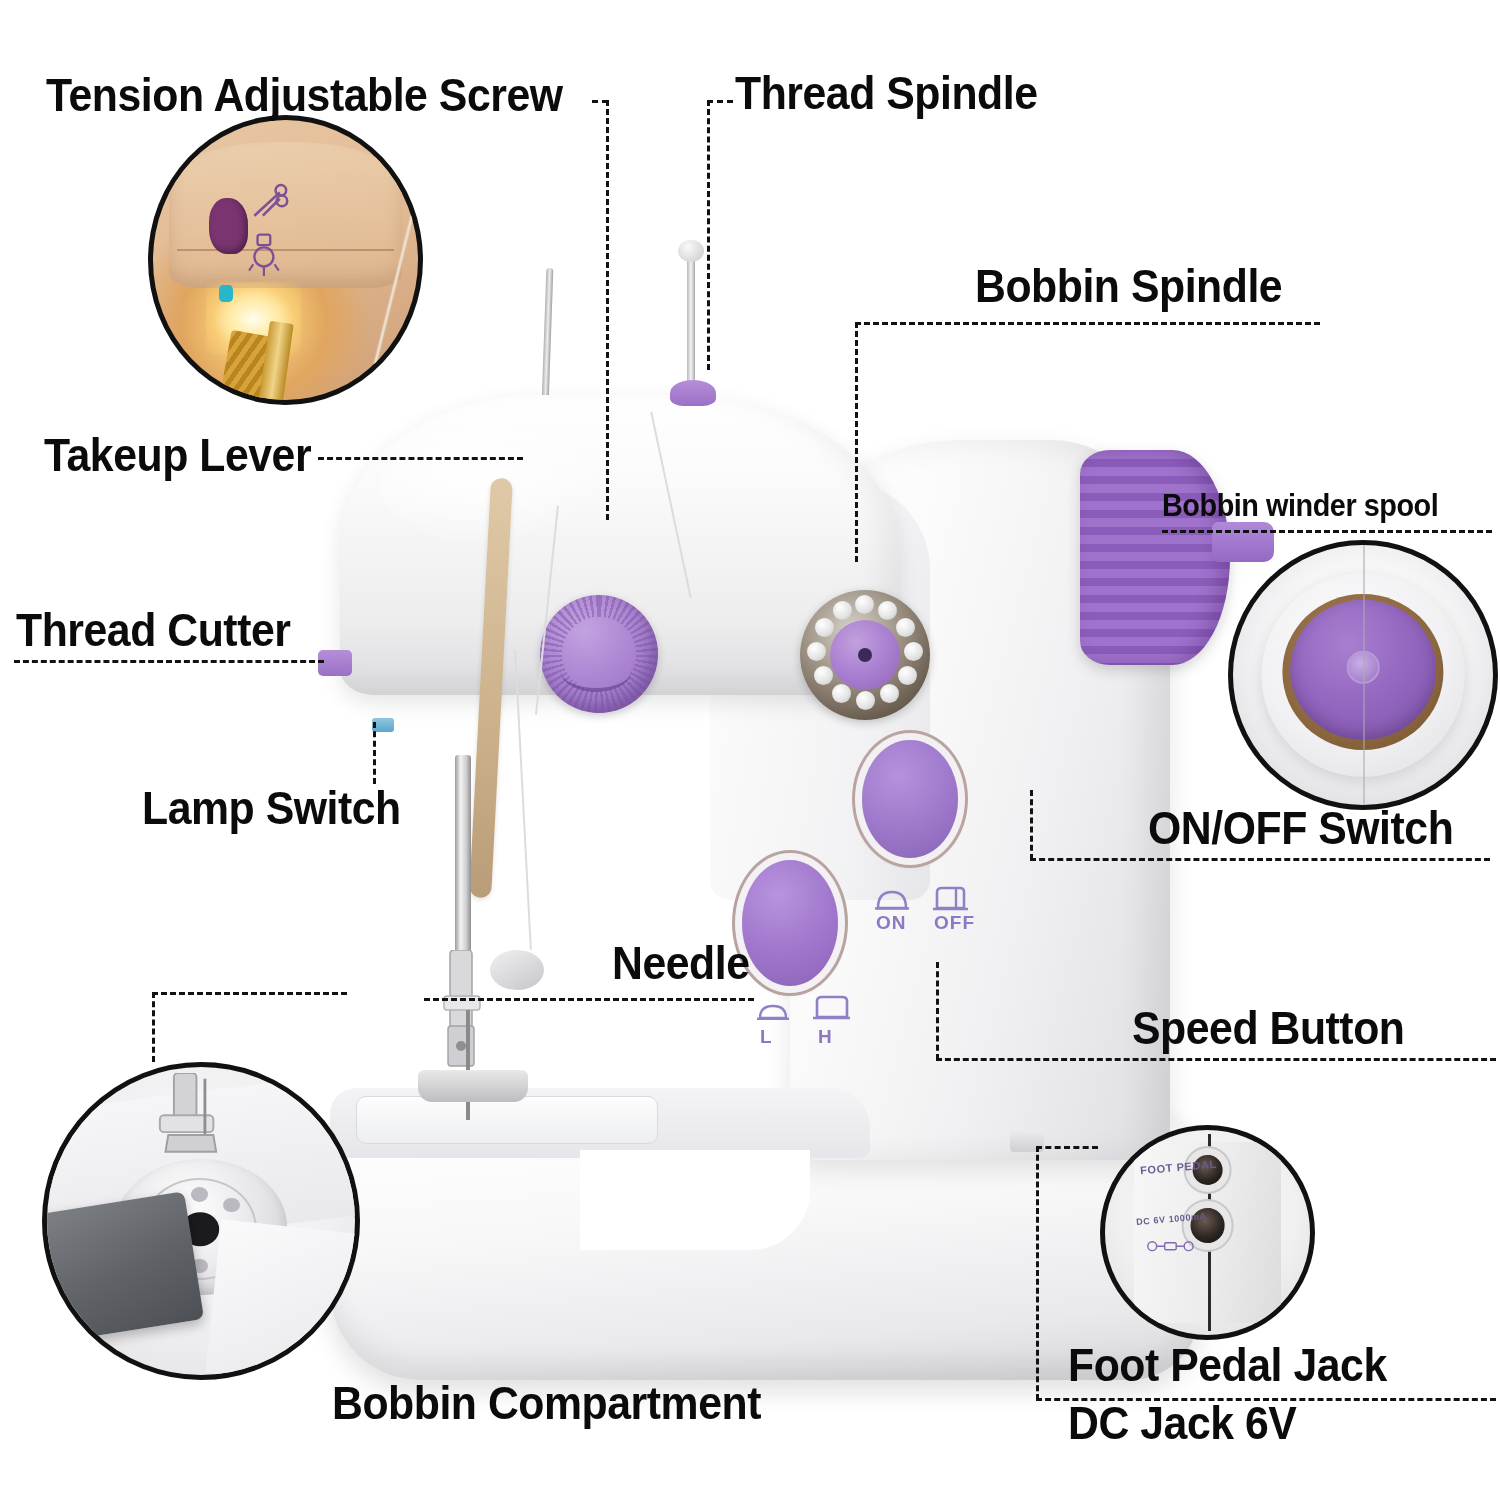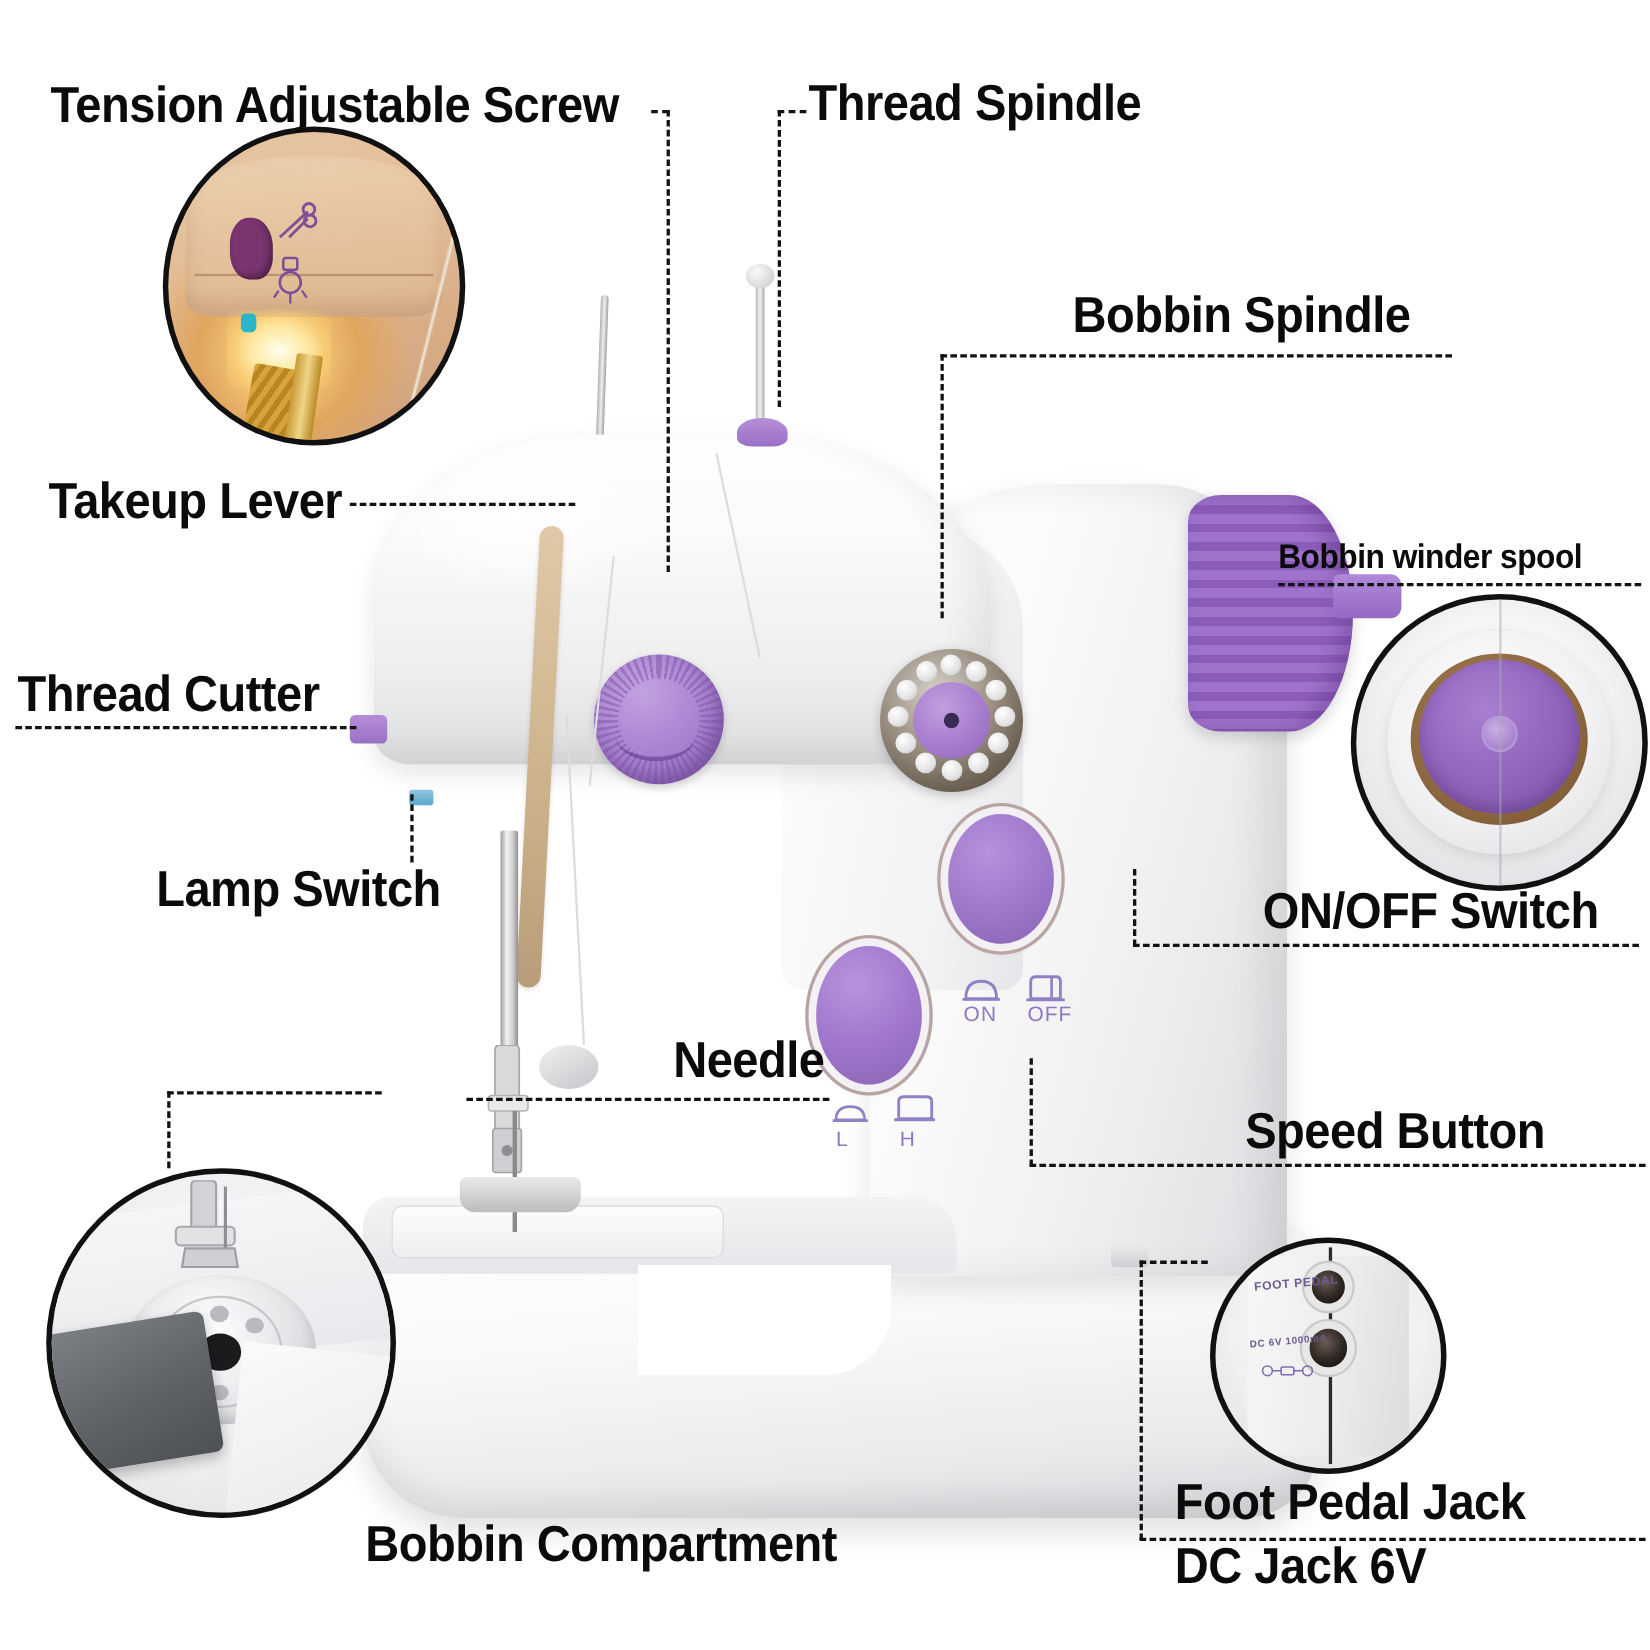--- a/index.html
+++ b/index.html
@@ -160,21 +160,21 @@
   #m-onoff{left:712px;top:490px;width:96px;height:118px;border-radius:50%;
       background:radial-gradient(circle at 38% 30%,#b691dc 0%,#a07bcd 48%,#8862b5 100%);
       box-shadow:0 0 0 7px #f2f0f3,0 0 0 10px #b9a4a0,0 4px 10px rgba(0,0,0,.22);}
 
   
   #m-speed{left:592px;top:610px;width:96px;height:126px;border-radius:50%;
       background:radial-gradient(circle at 38% 28%,#b994dd 0%,#a178ce 48%,#8a63b6 100%);
       box-shadow:0 0 0 7px #f3f1f4,0 0 0 10px #b7a39f,0 4px 10px rgba(0,0,0,.22);}
 
   
-  .mark{position:absolute;color:#8f77c4;font-size:20px;font-weight:400;letter-spacing:1px;}
+  .mark{position:absolute;color:#8f77c4;font-size:20px;font-weight:700;letter-spacing:1px;}
   .mark-ico{position:absolute;}
 
   
   #m-needlebar{left:305px;top:505px;width:16px;height:230px;
       background:linear-gradient(90deg,#9c9c9c,#f2f2f2 35%,#cfcfcf 70%,#8f8f8f);
       border-radius:3px;}
   #m-presser{left:278px;top:700px;width:70px;height:150px;}
   #m-foot{left:268px;top:820px;width:110px;height:32px;
       background:linear-gradient(180deg,#e9e9ea,#bdbdc0);border-radius:6px 6px 14px 14px;}
   #m-needle{left:316px;top:760px;width:4px;height:110px;background:#8a8a8a;}

